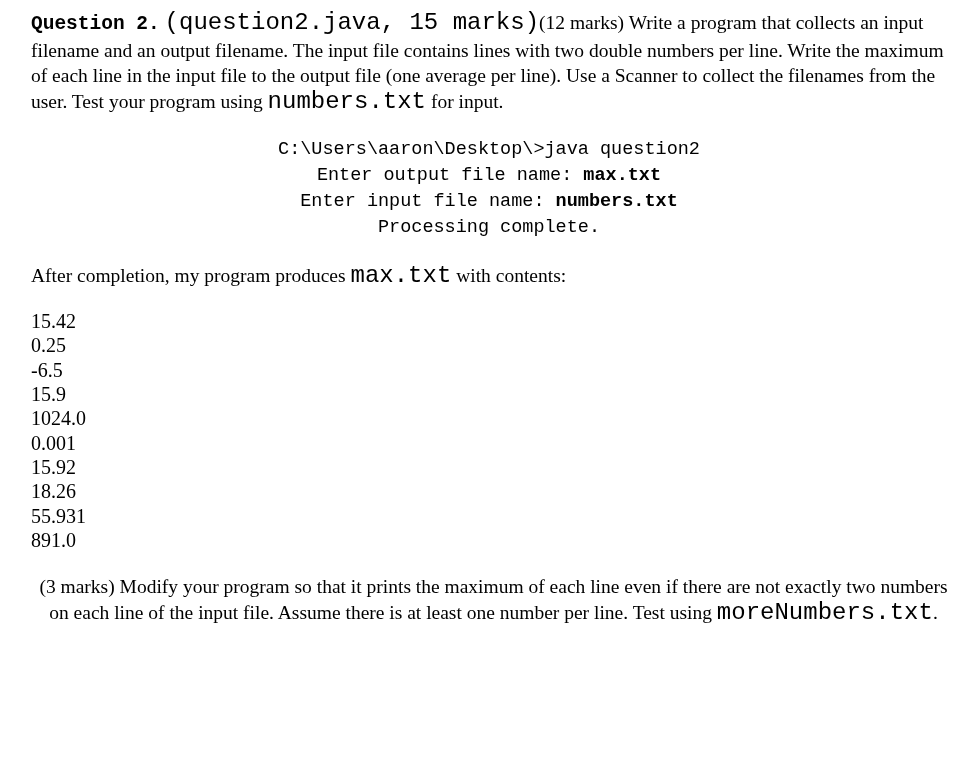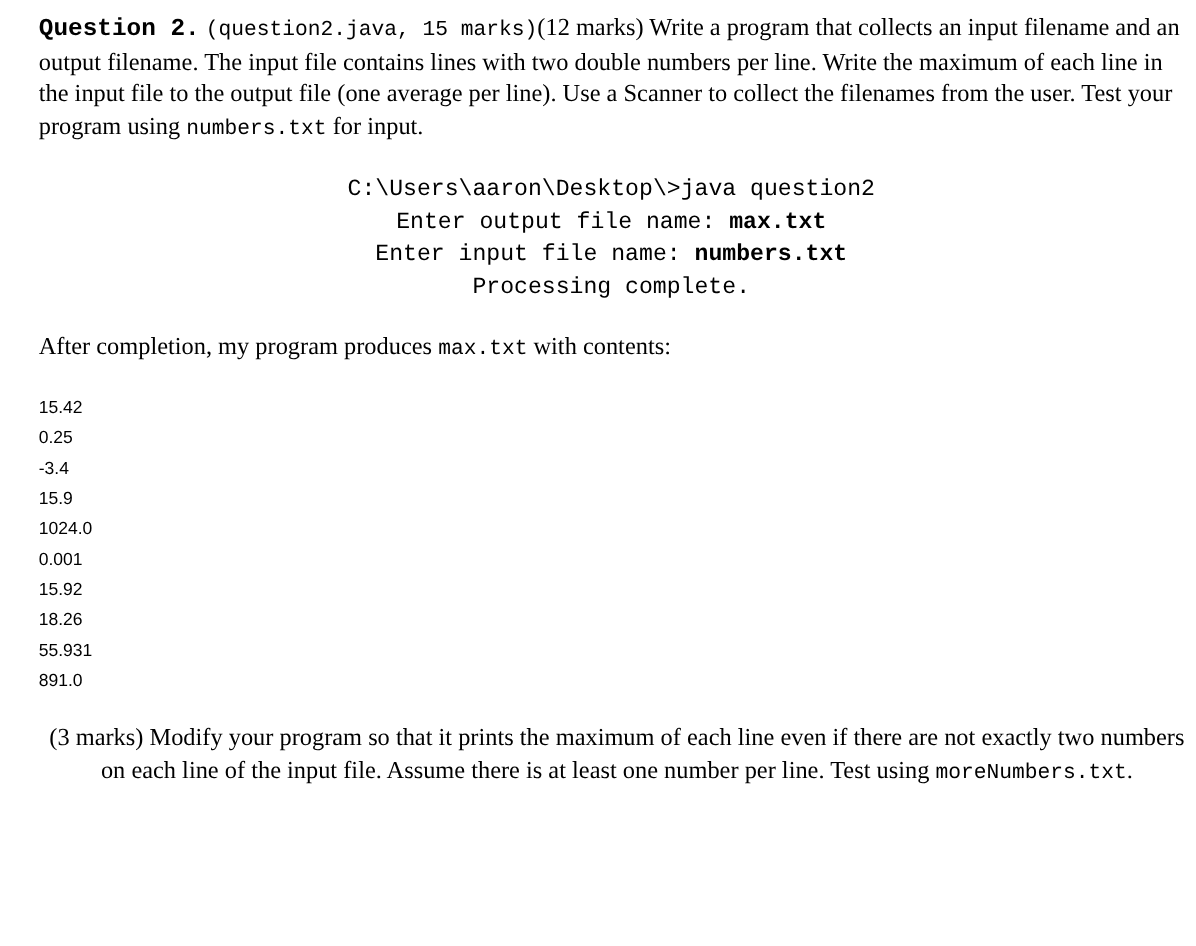--- a/index.html
+++ b/index.html
@@ -27,42 +27,42 @@
     line-height: 25.6px;
     text-align: left;
     margin: 0;
   }
   .q-label {
     font-weight: bold;
     font-family: Liberation Mono, monospace;
   }
   .mono {
     font-family: "Liberation Mono", monospace;
-    font-size: 17px;
+    font-size: 24px;
   }
   .mono-bold {
     font-family: "Liberation Mono", monospace;
     font-size: 18.5px;
     font-weight: bold;
   }
   .console {
     font-family: "Liberation Mono", monospace;
     font-size: 18.5px;
     line-height: 25.8px;
     white-space: pre;
     margin: 0;
     text-align: center;
   }
   .block-gap-1 { height: 23px; }
   .block-gap-2 { height: 22px; }
   .block-gap-3 { height: 21px; }
   .block-gap-4 { height: 22px; }
   .results {
-    font-family: Liberation Sans, sans-serif;
-    font-size: 14px;
+    font-family: Liberation Serif, serif;
+    font-size: 20px;
     line-height: 24.3px;
     white-space: pre;
     margin: 0;
   }
   .intro-block {
     width: 925px;
   }
   .closing-block {
     width: 925px;
     text-align: center;
@@ -90,21 +90,21 @@
 
   <div class="para">
     <span>After completion, my program produces </span><span class="mono">max.txt</span><span> with contents:</span>
   </div>
 
   <div class="block-gap-3"></div>
 
   <div>
     <div class="results">15.42</div>
     <div class="results">0.25</div>
-    <div class="results">-3.4</div>
+    <div class="results">-6.5</div>
     <div class="results">15.9</div>
     <div class="results">1024.0</div>
     <div class="results">0.001</div>
     <div class="results">15.92</div>
     <div class="results">18.26</div>
     <div class="results">55.931</div>
     <div class="results">891.0</div>
   </div>
 
   <div class="block-gap-4"></div>

